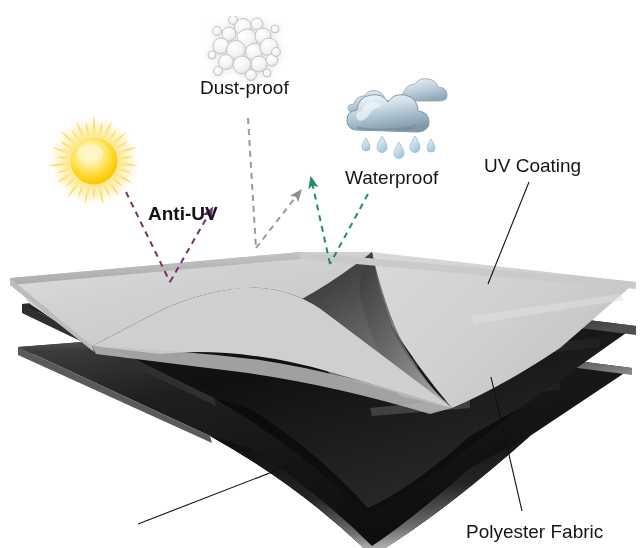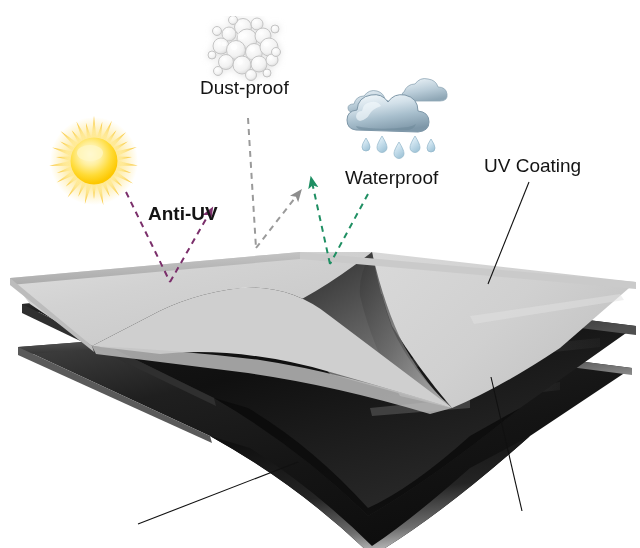--- a/index.html
+++ b/index.html
@@ -399,15 +399,16 @@
   </svg>
 
   <div class="lbl" style="left:200px; top:62px;">Dust-proof</div>
 
   <div class="lbl" style="left:345px; top:152px;">Waterproof</div>
 
   <div class="lbl" style="left:148px; top:188px;font-weight:bold;">Anti-UV</div>
 
   <div class="lbl" style="left:484px; top:140px;">UV Coating</div>
 
+  <div class="lbl" style="left:466px; top:506px;">Polyester Fabric</div>
 
 
 </div>
 
 </body></html>

